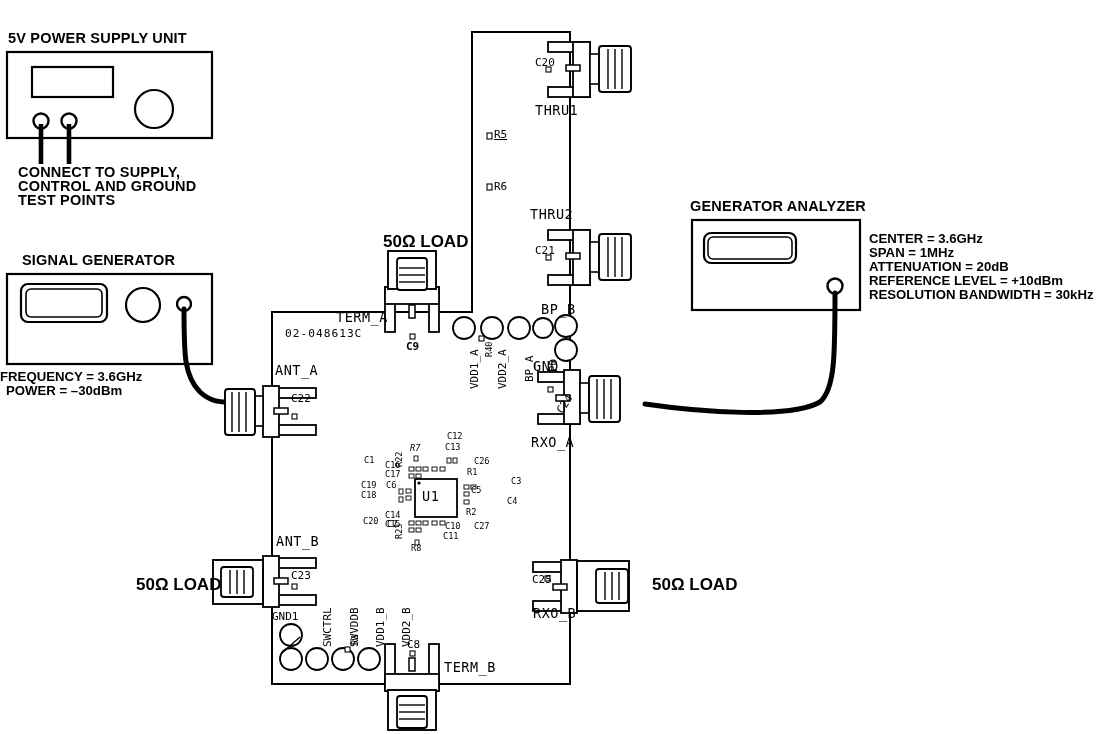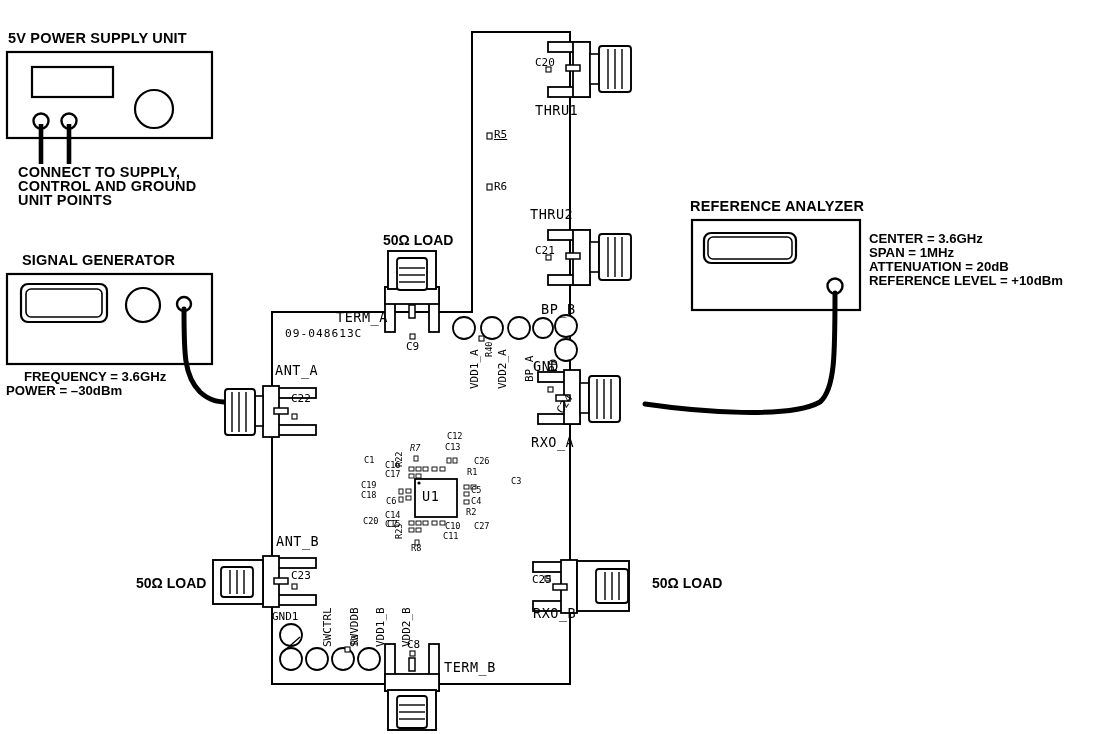--- a/index.html
+++ b/index.html
@@ -3,21 +3,21 @@
 <meta charset="utf-8">
 <style>
   html,body{margin:0;padding:0;background:#ffffff;}
   body{width:1100px;height:734px;position:relative;overflow:hidden;
        font-family:"Liberation Sans",sans-serif;color:#000;}
   .stage{position:absolute;left:0;top:0;width:910px;height:734px;margin-top:24px;}
   svg{position:absolute;left:0;top:0;}
   .lbl{position:absolute;white-space:pre;}
   .hd{font-weight:bold;font-size:14.5px;letter-spacing:.2px;}
   .spec{font-weight:bold;font-size:13.2px;line-height:14.6px;}
-  .load{font-weight:bold;font-size:14px;}
+  .load{font-weight:bold;font-size:17px;}
   .silk{font-family:"DejaVu Sans Mono",monospace;font-size:13.5px;letter-spacing:.5px;}
   .silk-s{font-family:"DejaVu Sans Mono",monospace;font-size:11px;}
   .silk-xs{font-family:"DejaVu Sans Mono",monospace;font-size:8.6px;}
   .pn{font-family:"DejaVu Sans Mono",monospace;font-size:11.2px;letter-spacing:1px;}
   .rot90{transform:rotate(-90deg);transform-origin:0 0;}
   .rot-d{transform:rotate(-58deg);transform-origin:0 0;}
 </style>
 </head>
 <body>
 
@@ -231,38 +231,39 @@
     <rect x="397" y="672" width="30" height="32" rx="3" fill="#fff" stroke="#000" stroke-width="1.8"></rect>
     <line x1="399" y1="681" x2="425" y2="681" stroke="#000" stroke-width="1.4"></line>
     <line x1="399" y1="688" x2="425" y2="688" stroke="#000" stroke-width="1.4"></line>
     <line x1="399" y1="695" x2="425" y2="695" stroke="#000" stroke-width="1.4"></line>
   </g>
 </svg>
 
 <div class="lbl hd" style="left:8px;top:6px;">5V POWER SUPPLY UNIT</div>
 <div class="lbl hd" style="left:18px;top:140px;">CONNECT TO SUPPLY,</div>
 <div class="lbl hd" style="left:18px;top:154px;">CONTROL AND GROUND</div>
-<div class="lbl hd" style="left:18px;top:168px;">UNIT POINTS</div>
+<div class="lbl hd" style="left:18px;top:168px;">TEST POINTS</div>
 
 <div class="lbl hd" style="left:22px;top:228px;">SIGNAL GENERATOR</div>
-<div class="lbl spec" style="left:24px;top:346px;">FREQUENCY = 3.6GHz</div>
+<div class="lbl spec" style="left:0;top:346px;">FREQUENCY = 3.6GHz</div>
 <div class="lbl spec" style="left:6px;top:360px;">POWER = –30dBm</div>
 
-<div class="lbl hd" style="left:690px;top:174px;">REFERENCE ANALYZER</div>
+<div class="lbl hd" style="left:690px;top:174px;">GENERATOR ANALYZER</div>
 <div class="lbl spec" style="left:869px;top:208px;">CENTER = 3.6GHz</div>
 <div class="lbl spec" style="left:869px;top:222px;">SPAN = 1MHz</div>
 <div class="lbl spec" style="left:869px;top:236px;">ATTENUATION = 20dB</div>
 <div class="lbl spec" style="left:869px;top:250px;">REFERENCE LEVEL = +10dBm</div>
+<div class="lbl spec" style="left:869px;top:264px;">RESOLUTION BANDWIDTH = 30kHz</div>
 
 <div class="lbl load" style="left:383px;top:208px;">50Ω LOAD</div>
 <div class="lbl load" style="left:136px;top:551px;">50Ω LOAD</div>
 <div class="lbl load" style="left:652px;top:551px;">50Ω LOAD</div>
 <div class="lbl load" style="left:386px;top:717px;">50Ω LOAD</div>
 
-<div class="lbl pn" style="left:285px;top:303px;">09-048613C</div>
+<div class="lbl pn" style="left:285px;top:303px;">02-048613C</div>
 
 <div class="lbl silk" style="left:535px;top:78px;">THRU1</div>
 <div class="lbl silk" style="left:530px;top:182px;">THRU2</div>
 <div class="lbl silk" style="left:336px;top:285px;">TERM_A</div>
 <div class="lbl silk" style="left:275px;top:338px;">ANT_A</div>
 <div class="lbl silk" style="left:531px;top:410px;">RXO_A</div>
 <div class="lbl silk" style="left:276px;top:509px;">ANT_B</div>
 <div class="lbl silk" style="left:533px;top:581px;">RXO_B</div>
 <div class="lbl silk" style="left:444px;top:635px;">TERM_B</div>
 <div class="lbl silk" style="left:541px;top:277px;">BP_B</div>
@@ -284,44 +285,44 @@
 <div class="lbl silk-s" style="left:494px;top:104px;text-decoration:underline;">R5</div>
 <div class="lbl silk-s" style="left:494px;top:156px;">R6</div>
 
 <div class="lbl silk-s" style="left:535px;top:32px;">C20</div>
 <div class="lbl silk-s" style="left:535px;top:220px;">C21</div>
 <div class="lbl silk-s" style="left:291px;top:368px;">C22</div>
 <div class="lbl silk-s" style="left:291px;top:545px;">C23</div>
 <div class="lbl silk-s rot-d" style="left:554px;top:385px;">C24</div>
 <div class="lbl silk-s" style="left:532px;top:549px;">C25</div>
 <div class="lbl silk-s" style="left:407px;top:614px;">C8</div>
-<div class="lbl silk-s" style="left:406px;top:316px;">C9</div>
+<div class="lbl silk-s" style="left:406px;top:316px;font-weight:bold;">C9</div>
 
 <div class="lbl silk" style="left:422px;top:464px;">U1</div>
 
 <div class="lbl silk-xs" style="left:410px;top:419px;font-style:italic;">R7</div>
 <div class="lbl silk-xs" style="left:445px;top:418px;">C13</div>
 <div class="lbl silk-xs" style="left:447px;top:407px;">C12</div>
 <div class="lbl silk-xs" style="left:385px;top:436px;">C16</div>
 <div class="lbl silk-xs" style="left:385px;top:445px;">C17</div>
 <div class="lbl silk-xs" style="left:474px;top:432px;">C26</div>
 
 <div class="lbl silk-xs" style="left:364px;top:431px;">C1</div>
 <div class="lbl silk-xs rot90" style="left:394px;top:443px;">R22</div>
-<div class="lbl silk-xs" style="left:386px;top:472px;">C6</div>
+<div class="lbl silk-xs" style="left:386px;top:456px;">C6</div>
 <div class="lbl silk-xs" style="left:361px;top:456px;">C19</div>
 <div class="lbl silk-xs" style="left:361px;top:466px;">C18</div>
 <div class="lbl silk-xs" style="left:387px;top:495px;text-align:right;">C7</div>
 <div class="lbl silk-xs" style="left:363px;top:492px;">C20</div>
 <div class="lbl silk-xs rot90" style="left:394px;top:515px;">R23</div>
 
 <div class="lbl silk-xs" style="left:467px;top:443px;">R1</div>
 <div class="lbl silk-xs" style="left:471px;top:452px;padding-left:40px;">C3</div>
 <div class="lbl silk-xs" style="left:471px;top:461px;">C5</div>
-<div class="lbl silk-xs" style="left:471px;top:472px;">C4</div>
+<div class="lbl silk-xs" style="left:471px;top:472px;padding-left:36px;">C4</div>
 <div class="lbl silk-xs" style="left:466px;top:483px;">R2</div>
 <div class="lbl silk-xs" style="left:474px;top:497px;">C27</div>
 
 <div class="lbl silk-xs" style="left:385px;top:486px;">C14</div>
 <div class="lbl silk-xs" style="left:385px;top:495px;">C15</div>
 <div class="lbl silk-xs" style="left:411px;top:519px;">R8</div>
 <div class="lbl silk-xs" style="left:445px;top:497px;">C10</div>
 <div class="lbl silk-xs" style="left:443px;top:507px;">C11</div>
 
 </div>

